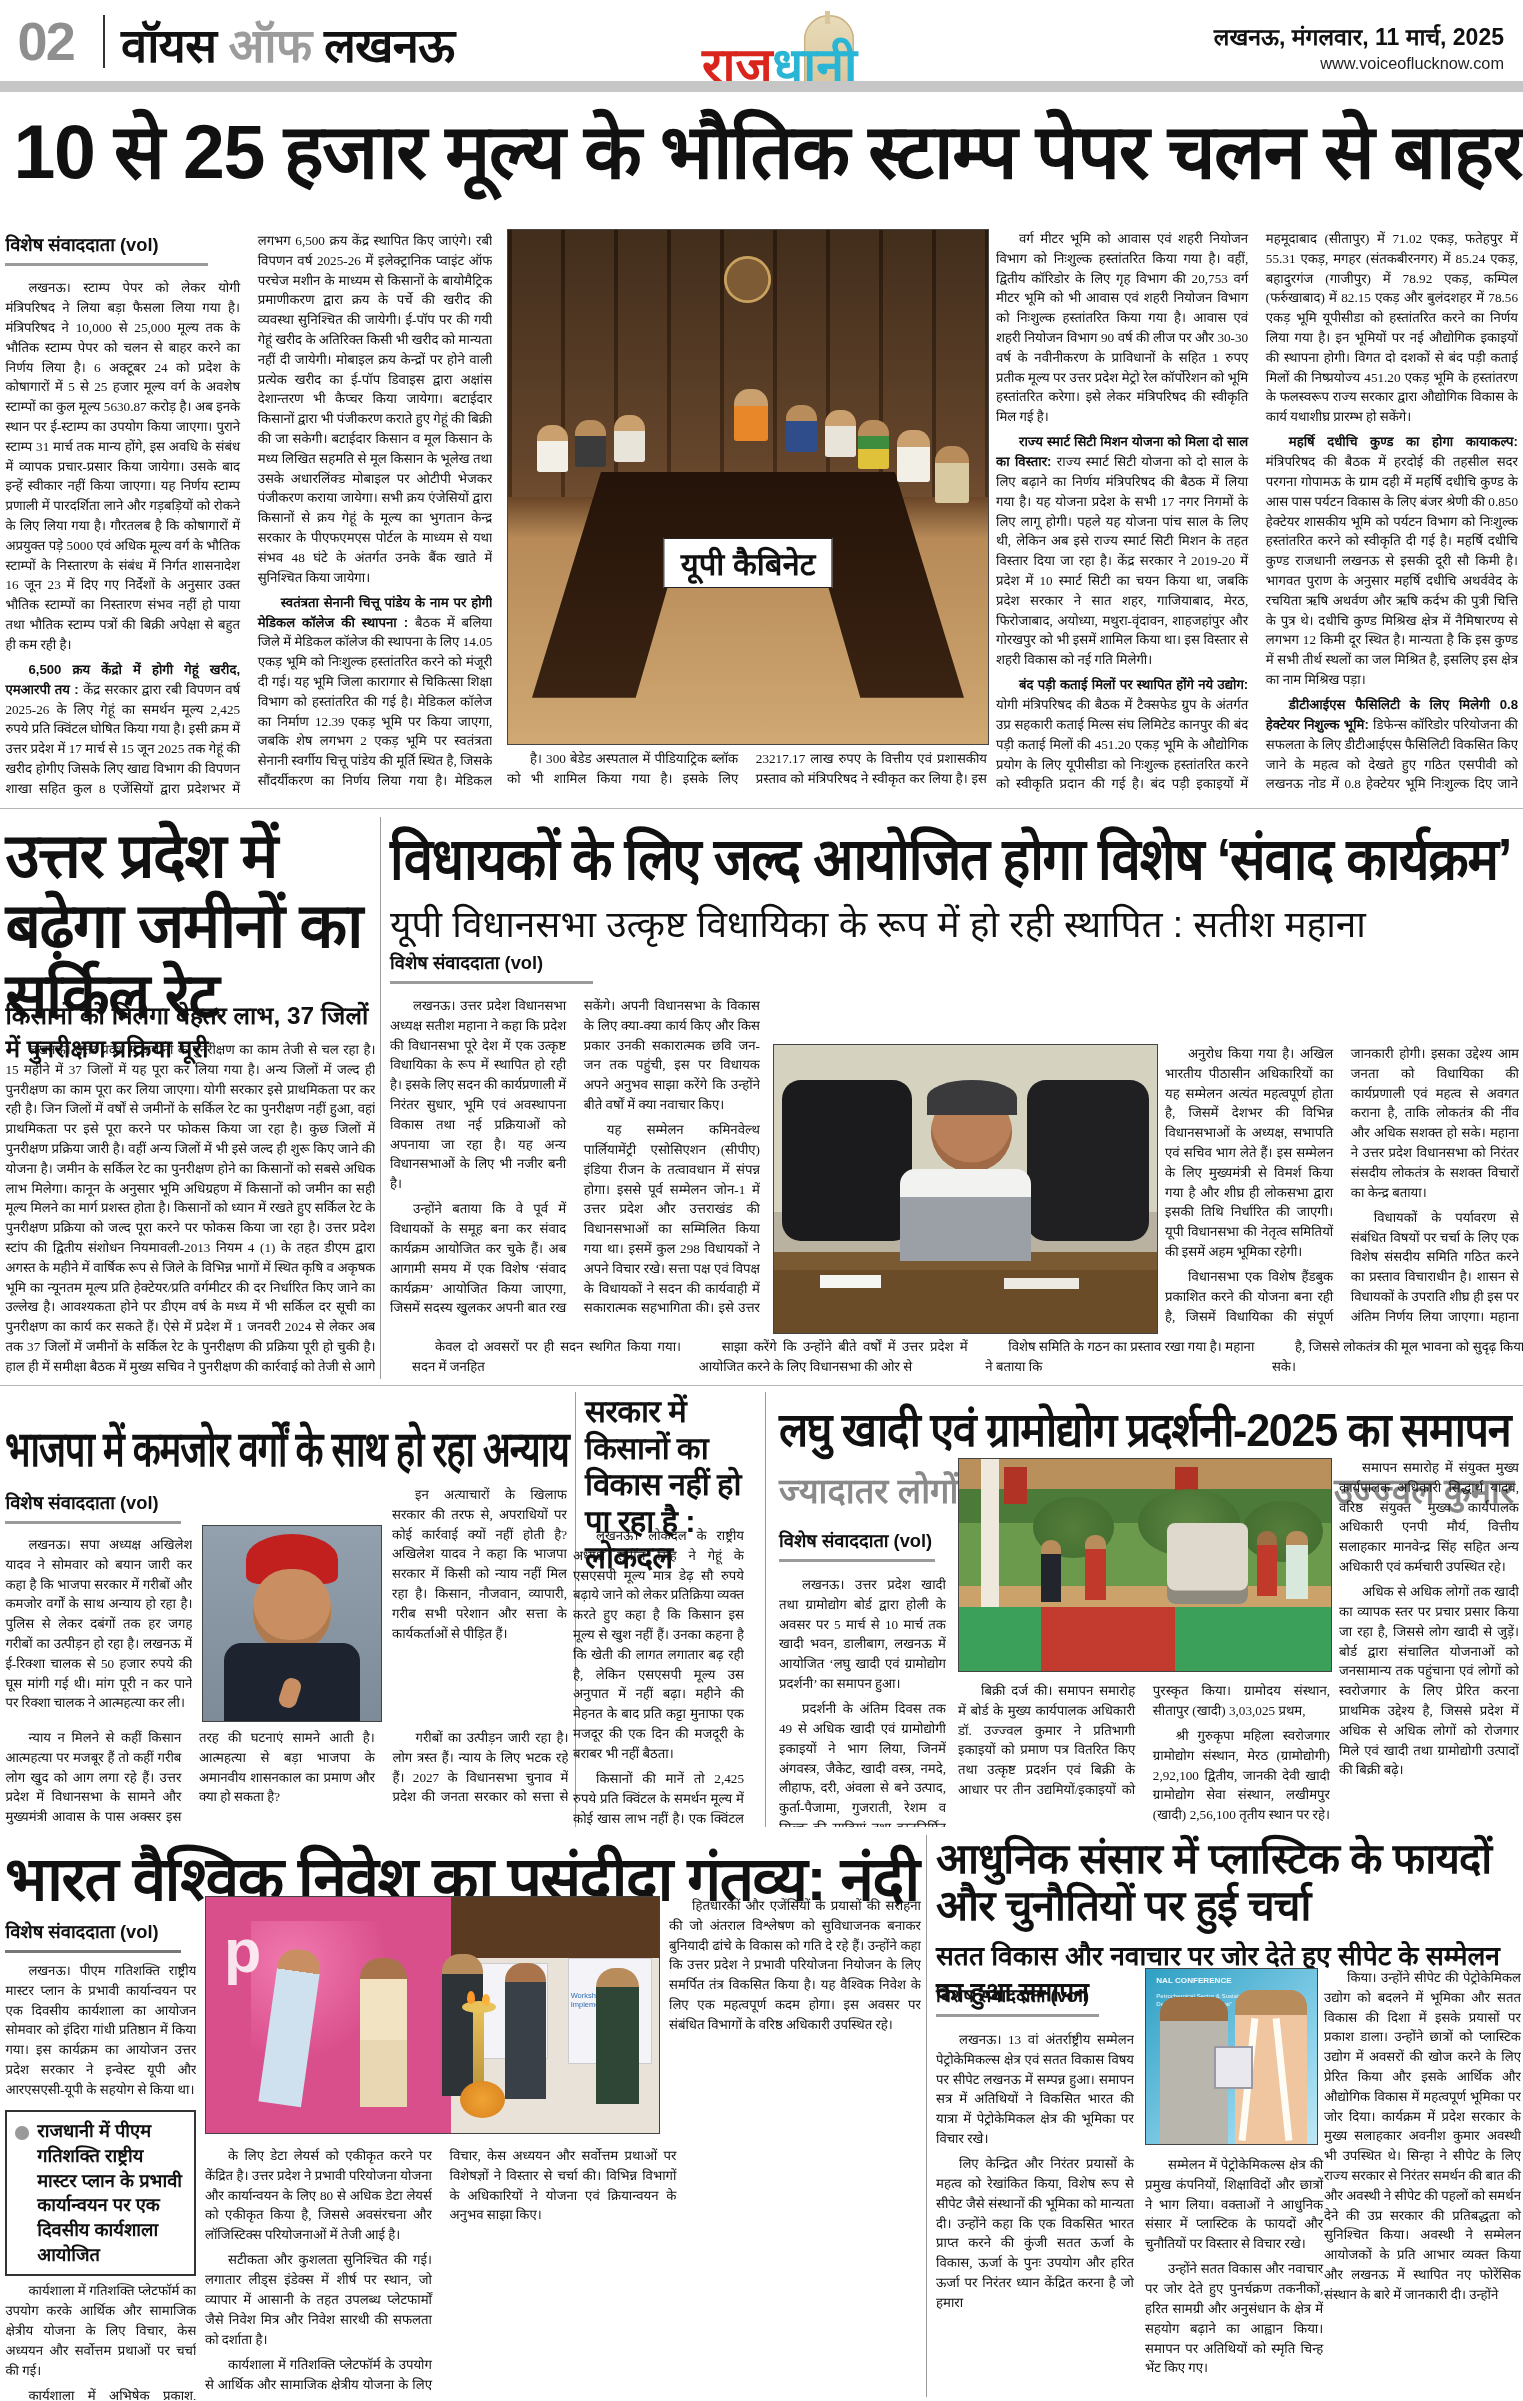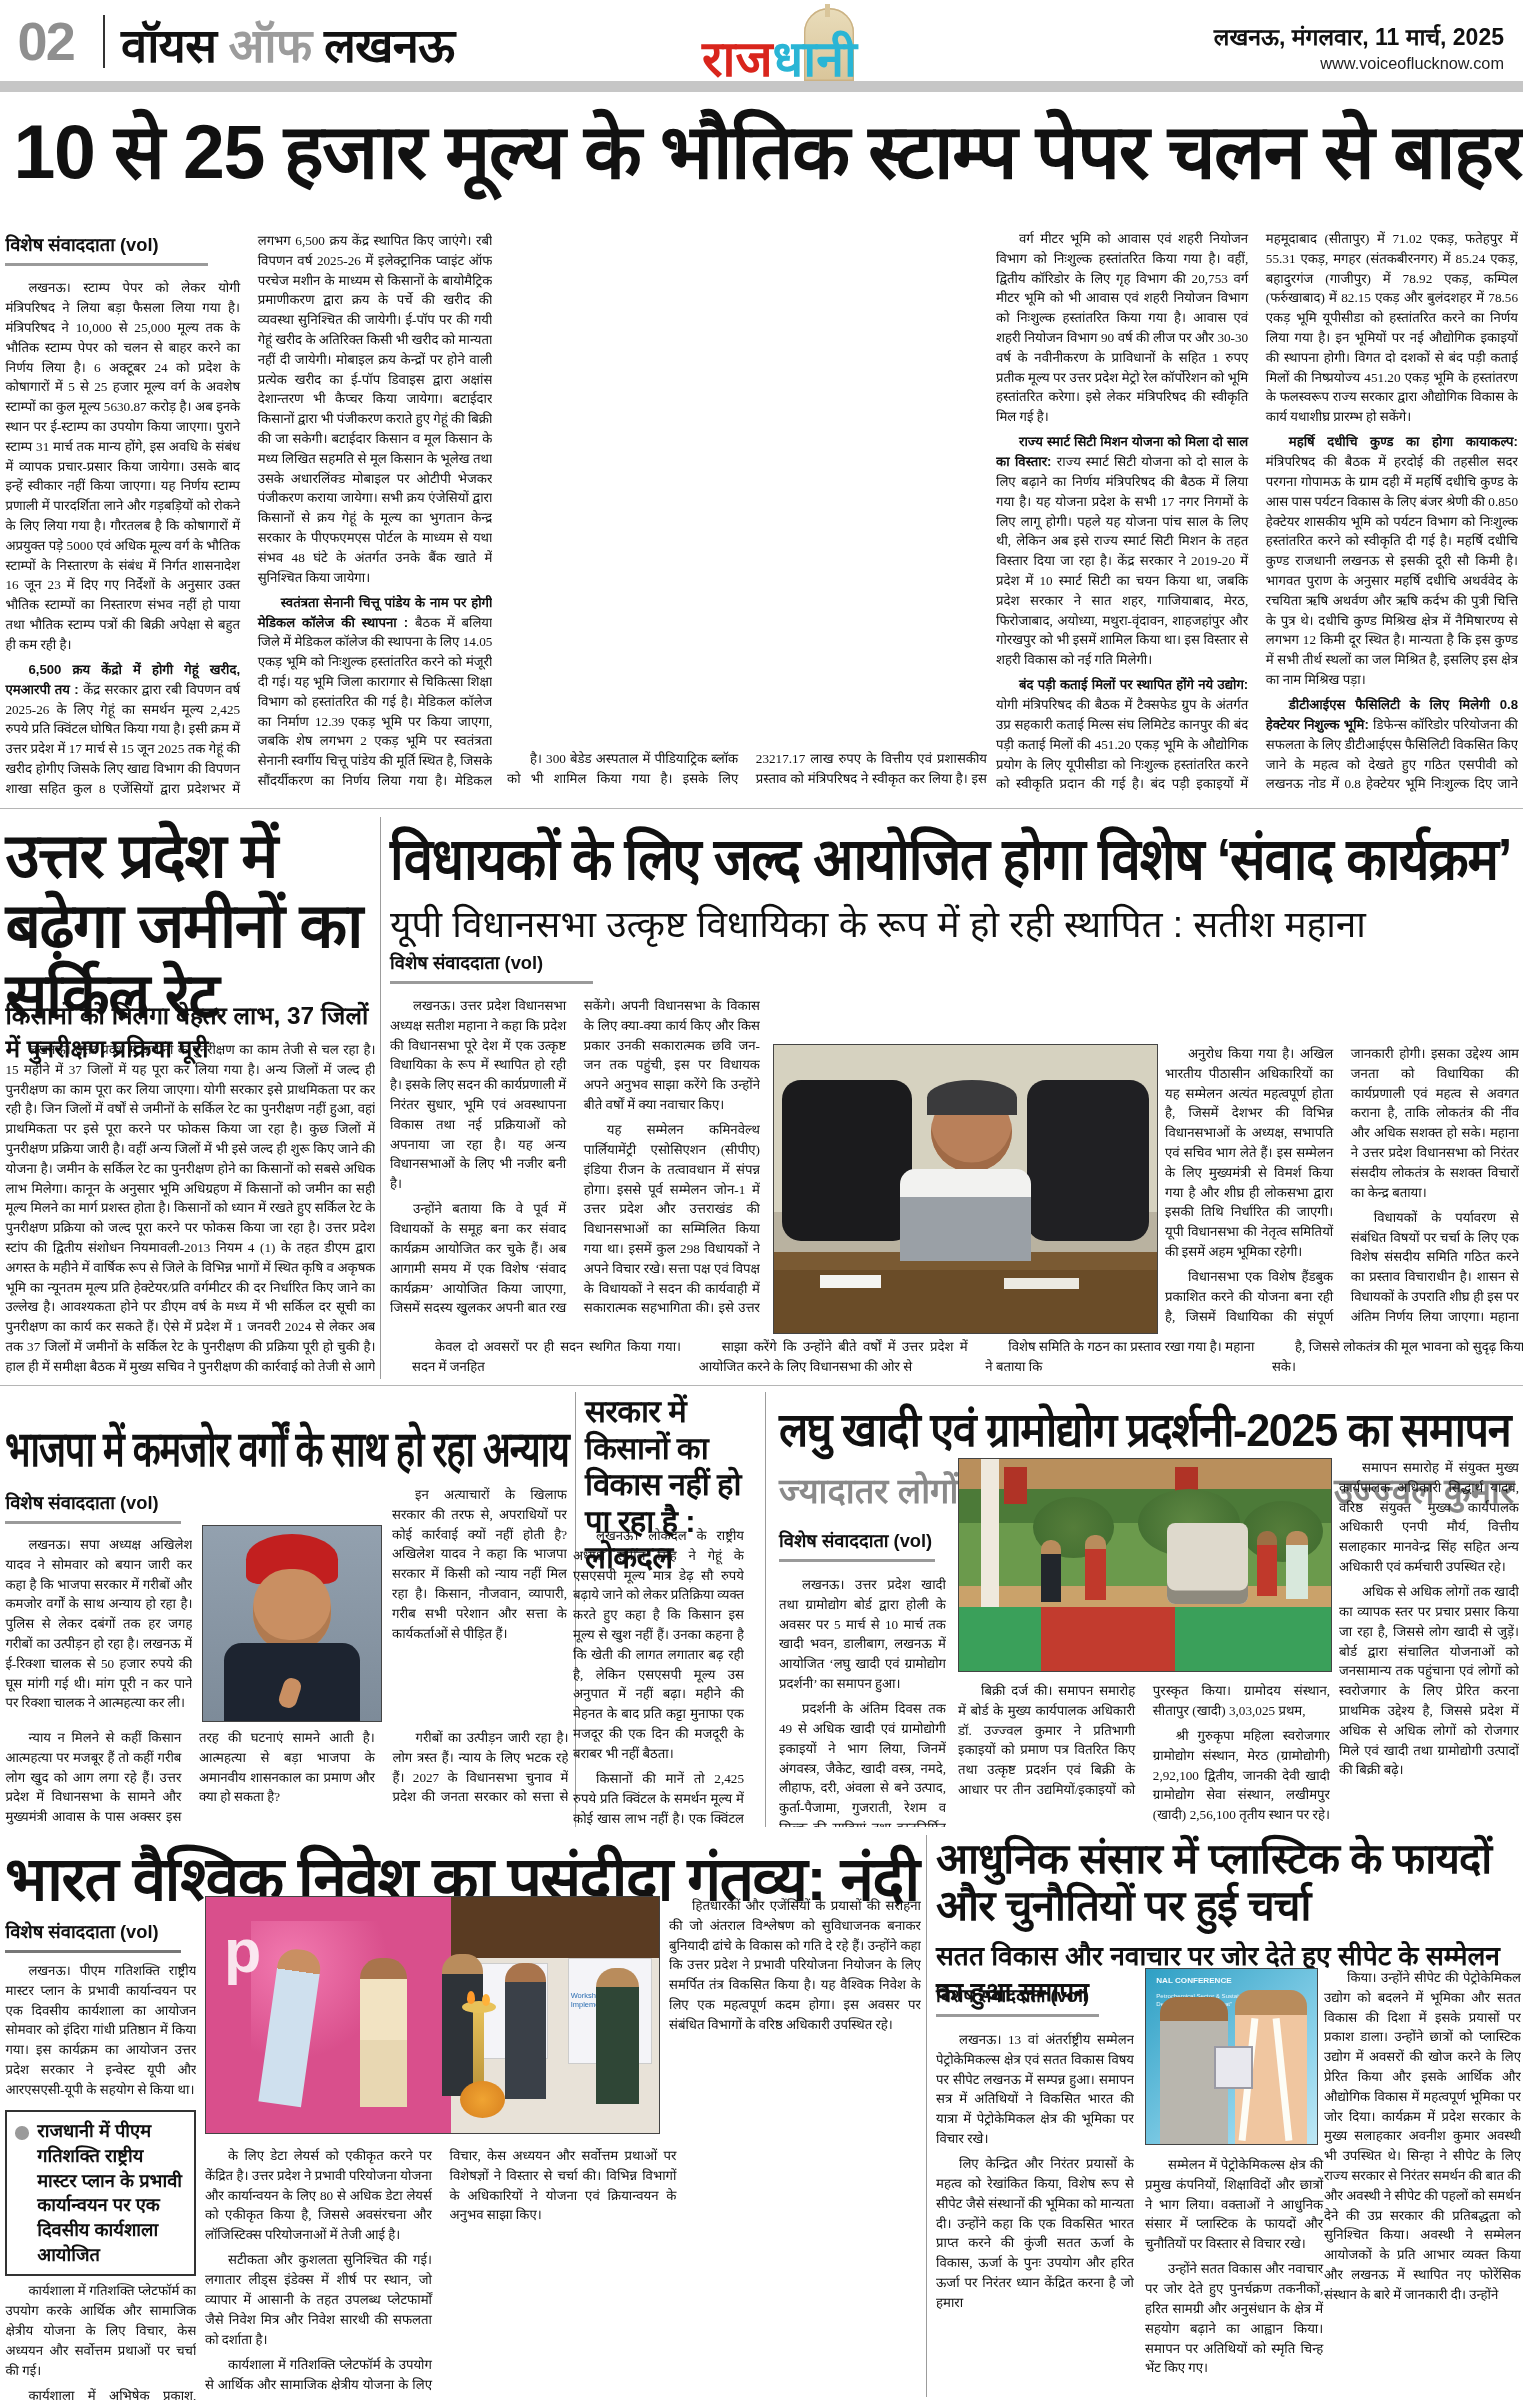--- a/index.html
+++ b/index.html
@@ -32,21 +32,21 @@
 <div id="page">
 
   <div class="s" style="left:0;top:0;width:1523px;height:80px;">
     <div class="s hl" style="left:17.6px;top:9.5px;font-size:54px;color:#8f8f8f;letter-spacing:-2px;">02</div>
     <div class="s" style="left:103px;top:15px;width:2px;height:53px;background:#333;"></div>
     <div class="s hl" style="left:121px;top:12.2px;font-size:47px;letter-spacing:-0.7px;">
       <span>वॉयस</span>
       <span style="color:#9c9c9c;">ऑफ</span>
       <span>लखनऊ</span>
     </div>
-    <div class="s" style="left:702px;top:5px;width:231px;height:79px;">
+    <div class="s" style="left:702px;top:12px;width:231px;height:79px;">
       <div class="s" style="left:102px;top:2.7px;width:50px;height:73px;background:linear-gradient(180deg,#e9dcba,#d9c59a);border-radius:24.4px 24.4px 0 0;box-shadow:inset 0 0 0 1.4px #cbb284;"></div>
       <div class="s" style="left:123px;top:-1.4px;width:5.4px;height:13.6px;background:#d9c59a;"></div>
       <div class="s hl" style="left:0;top:17.6px;font-size:50px;">
         <span style="color:#d9251c;">राज</span><span style="color:#2ab5d5;">धानी</span>
       </div>
     </div>
     <div class="s hl" style="right:19px;top:20.3px;font-size:23px;text-align:right;">लखनऊ, मंगलवार, 11 मार्च, 2025</div>
     <div class="s" style="right:19px;top:54px;font-size:16.3px;font-family:'Liberation Sans',sans-serif;color:#222;text-align:right;">www.voiceoflucknow.com</div>
   </div>
   <div class="s" style="left:0;top:81px;width:1523px;height:11px;background:#c6c6c6;"></div>
@@ -58,20 +58,35 @@
       <span>विशेष संवाददाता (vol)</span>
       <div class="rule"></div>
     </div>
     <div>
         <p>लखनऊ। स्टाम्प पेपर को लेकर योगी मंत्रिपरिषद ने लिया बड़ा फैसला लिया गया है। मंत्रिपरिषद ने 10,000 से 25,000 मूल्य तक के भौतिक स्टाम्प पेपर को चलन से बाहर करने का निर्णय लिया है। 6 अक्टूबर 24 को प्रदेश के कोषागारों में 5 से 25 हजार मूल्य वर्ग के अवशेष स्टाम्पों का कुल मूल्य 5630.87 करोड़ है। अब इनके स्थान पर ई-स्टाम्प का उपयोग किया जाएगा। पुराने स्टाम्प 31 मार्च तक मान्य होंगे, इस अवधि के संबंध में व्यापक प्रचार-प्रसार किया जायेगा। उसके बाद इन्हें स्वीकार नहीं किया जाएगा। यह निर्णय स्टाम्प प्रणाली में पारदर्शिता लाने और गड़बड़ियों को रोकने के लिए लिया गया है। गौरतलब है कि कोषागारों में अप्रयुक्त पड़े 5000 एवं अधिक मूल्य वर्ग के भौतिक स्टाम्पों के निस्तारण के संबंध में निर्गत शासनादेश 16 जून 23 में दिए गए निर्देशों के अनुसार उक्त भौतिक स्टाम्पों का निस्तारण संभव नहीं हो पाया तथा भौतिक स्टाम्प पत्रों की बिक्री अपेक्षा से बहुत ही कम रही है।</p>
         <p><b>6,500 क्रय केंद्रो में होगी गेहूं खरीद, एमआरपी तय : </b>केंद्र सरकार द्वारा रबी विपणन वर्ष 2025-26 के लिए गेहूं का समर्थन मूल्य 2,425 रुपये प्रति क्विंटल घोषित किया गया है। इसी क्रम में उत्तर प्रदेश में 17 मार्च से 15 जून 2025 तक गेहूं की खरीद होगीए जिसके लिए खाद्य विभाग की विपणन शाखा सहित कुल 8 एजेंसियों द्वारा प्रदेशभर में लगभग 6,500 क्रय केंद्र स्थापित किए जाएंगे। रबी विपणन वर्ष 2025-26 में इलेक्ट्रानिक प्वाइंट ऑफ परचेज मशीन के माध्यम से किसानों के बायोमैट्रिक प्रमाणीकरण द्वारा क्रय के पर्चे की खरीद की व्यवस्था सुनिश्चित की जायेगी। ई-पॉप पर की गयी गेहूं खरीद के अतिरिक्त किसी भी खरीद को मान्यता नहीं दी जायेगी। मोबाइल क्रय केन्द्रों पर होने वाली प्रत्येक खरीद का ई-पॉप डिवाइस द्वारा अक्षांस देशान्तरण भी कैप्चर किया जायेगा। बटाईदार किसानों द्वारा भी पंजीकरण कराते हुए गेहूं की बिक्री की जा सकेगी। बटाईदार किसान व मूल किसान के मध्य लिखित सहमति से मूल किसान के भूलेख तथा उसके अधारलिंक्ड मोबाइल पर ओटीपी भेजकर पंजीकरण कराया जायेगा। सभी क्रय एंजेसियों द्वारा किसानों से क्रय गेहूं के मूल्य का भुगतान केन्द्र सरकार के पीएफएमएस पोर्टल के माध्यम से यथा संभव 48 घंटे के अंतर्गत उनके बैंक खाते में सुनिश्चित किया जायेगा।</p>
         <p><b>स्वतंत्रता सेनानी चित्तू पांडेय के नाम पर होगी मेडिकल कॉलेज की स्थापना : </b>बैठक में बलिया जिले में मेडिकल कॉलेज की स्थापना के लिए 14.05 एकड़ भूमि को निःशुल्क हस्तांतरित करने को मंजूरी दी गई। यह भूमि जिला कारागार से चिकित्सा शिक्षा विभाग को हस्तांतरित की गई है। मेडिकल कॉलेज का निर्माण 12.39 एकड़ भूमि पर किया जाएगा, जबकि शेष लगभग 2 एकड़ भूमि पर स्वतंत्रता सेनानी स्वर्गीय चित्तू पांडेय की मूर्ति स्थित है, जिसके सौंदर्यीकरण का निर्णय लिया गया है। मेडिकल कॉलेज का नामकरण भी चित्तू पांडेय के नाम पर किया जाएगा।</p>
       </div>
   </div>
 
+  <div class="photo" style="left:507px;top:229px;width:480px;height:514px;background:linear-gradient(180deg,#3a2513 0%,#5d3d22 44%,#6a4628 52%,#b78a58 60%,#cfa873 100%);">
+    <div class="s" style="left:0;top:0;width:100%;height:52%;background:repeating-linear-gradient(90deg,rgba(0,0,0,.28) 0 4.1px,rgba(255,255,255,.04) 4.1px 53px);"></div>
+    <div class="s" style="left:45%;top:5%;width:47px;height:47px;border-radius:50%;background:#7d5c35;box-shadow:inset 0 0 0 2.7px #caa25f;"></div>
+    <div class="s" style="left:5%;top:47%;width:90%;height:44%;background:linear-gradient(180deg,#241309,#3a2312);clip-path:polygon(0 100%,16% 0,84% 0,100% 100%,76% 100%,66% 34%,34% 34%,24% 100%);"></div>
+    <div class="s" style="left:6%;top:38%;width:31px;height:47px;border-radius:13.6px 13.6px 2.7px 2.7px;background:linear-gradient(180deg,#caa06e 0 34%,#f2efe6 34%);"></div>
+    <div class="s" style="left:14%;top:37%;width:31px;height:47px;border-radius:13.6px 13.6px 2.7px 2.7px;background:linear-gradient(180deg,#b98c5c 0 34%,#3b3b3b 34%);"></div>
+    <div class="s" style="left:22%;top:36%;width:31px;height:47px;border-radius:13.6px 13.6px 2.7px 2.7px;background:linear-gradient(180deg,#caa06e 0 34%,#e8e4da 34%);"></div>
+    <div class="s" style="left:47%;top:31%;width:34px;height:52px;border-radius:15px 15px 2.7px 2.7px;background:linear-gradient(180deg,#caa06e 0 32%,#e8862a 32%);"></div>
+    <div class="s" style="left:58%;top:34%;width:31px;height:47px;border-radius:13.6px 13.6px 2.7px 2.7px;background:linear-gradient(180deg,#b98c5c 0 34%,#2e4d8a 34%);"></div>
+    <div class="s" style="left:66%;top:35%;width:31px;height:47px;border-radius:13.6px 13.6px 2.7px 2.7px;background:linear-gradient(180deg,#caa06e 0 34%,#e8e4da 34%);"></div>
+    <div class="s" style="left:73%;top:37%;width:31px;height:49px;border-radius:13.6px 13.6px 2.7px 2.7px;background:linear-gradient(180deg,#b98c5c 0 32%,#3e8c3e 32%,#3e8c3e 60%,#e0c23a 60%);"></div>
+    <div class="s" style="left:81%;top:39%;width:33px;height:52px;border-radius:13.6px 13.6px 2.7px 2.7px;background:linear-gradient(180deg,#caa06e 0 32%,#f2efe6 32%);"></div>
+    <div class="s" style="left:89%;top:42%;width:34px;height:57px;border-radius:15px 15px 2.7px 2.7px;background:linear-gradient(180deg,#b98c5c 0 30%,#d9c9a0 30%);"></div>
+    <div class="caption-box" style="left:50%;top:60%;transform:translateX(-50%);font-size:31px;">यूपी कैबिनेट</div>
+  </div>
 
   <div class="s flow cols2" style="left:996px;top:229px;width:522px;height:573px;">
       <p>वर्ग मीटर भूमि को आवास एवं शहरी नियोजन विभाग को निःशुल्क हस्तांतरित किया गया है। वहीं, द्वितीय कॉरिडोर के लिए गृह विभाग की 20,753 वर्ग मीटर भूमि को भी आवास एवं शहरी नियोजन विभाग को निःशुल्क हस्तांतरित किया गया है। आवास एवं शहरी नियोजन विभाग 90 वर्ष की लीज पर और 30-30 वर्ष के नवीनीकरण के प्राविधानों के सहित 1 रुपए प्रतीक मूल्य पर उत्तर प्रदेश मेट्रो रेल कॉर्पोरेशन को भूमि हस्तांतरित करेगा। इसे लेकर मंत्रिपरिषद की स्वीकृति मिल गई है।</p>
       <p><b>राज्य स्मार्ट सिटी मिशन योजना को मिला दो साल का विस्तार: </b>राज्य स्मार्ट सिटी योजना को दो साल के लिए बढ़ाने का निर्णय मंत्रिपरिषद की बैठक में लिया गया है। यह योजना प्रदेश के सभी 17 नगर निगमों के लिए लागू होगी। पहले यह योजना पांच साल के लिए थी, लेकिन अब इसे राज्य स्मार्ट सिटी मिशन के तहत विस्तार दिया जा रहा है। केंद्र सरकार ने 2019-20 में प्रदेश में 10 स्मार्ट सिटी का चयन किया था, जबकि प्रदेश सरकार ने सात शहर, गाजियाबाद, मेरठ, फिरोजाबाद, अयोध्या, मथुरा-वृंदावन, शाहजहांपुर और गोरखपुर को भी इसमें शामिल किया था। इस विस्तार से शहरी विकास को नई गति मिलेगी।</p>
       <p><b>बंद पड़ी कताई मिलों पर स्थापित होंगे नये उद्योग: </b>योगी मंत्रिपरिषद की बैठक में टैक्सफेड ग्रुप के अंतर्गत उप्र सहकारी कताई मिल्स संघ लिमिटेड कानपुर की बंद पड़ी कताई मिलों की 451.20 एकड़ भूमि के औद्योगिक प्रयोग के लिए यूपीसीडा को निःशुल्क हस्तांतरित करने को स्वीकृति प्रदान की गई है। बंद पड़ी इकाइयों में महमूदाबाद (सीतापुर) में 71.02 एकड़, फतेहपुर में 55.31 एकड़, मगहर (संतकबीरनगर) में 85.24 एकड़, बहादुरगंज (गाजीपुर) में 78.92 एकड़, कम्पिल (फर्रुखाबाद) में 82.15 एकड़ और बुलंदशहर में 78.56 एकड़ भूमि यूपीसीडा को हस्तांतरित करने का निर्णय लिया गया है। इन भूमियों पर नई औद्योगिक इकाइयों की स्थापना होगी। विगत दो दशकों से बंद पड़ी कताई मिलों की निष्प्रयोज्य 451.20 एकड़ भूमि के हस्तांतरण के फलस्वरूप राज्य सरकार द्वारा औद्योगिक विकास के कार्य यथाशीघ्र प्रारम्भ हो सकेंगे।</p>
       <p><b>महर्षि दधीचि कुण्ड का होगा कायाकल्प: </b>मंत्रिपरिषद की बैठक में हरदोई की तहसील सदर परगना गोपामऊ के ग्राम दही में महर्षि दधीचि कुण्ड के आस पास पर्यटन विकास के लिए बंजर श्रेणी की 0.850 हेक्टेयर शासकीय भूमि को पर्यटन विभाग को निःशुल्क हस्तांतरित करने को स्वीकृति दी गई है। महर्षि दधीचि कुण्ड राजधानी लखनऊ से इसकी दूरी सौ किमी है। भागवत पुराण के अनुसार महर्षि दधीचि अथर्ववेद के रचयिता ऋषि अथर्वण और ऋषि कर्दभ की पुत्री चित्ति के पुत्र थे। दधीचि कुण्ड मिश्रिख क्षेत्र में नैमिषारण्य से लगभग 12 किमी दूर स्थित है। मान्यता है कि इस कुण्ड में सभी तीर्थ स्थलों का जल मिश्रित है, इसलिए इस क्षेत्र का नाम मिश्रिख पड़ा।</p>
       <p><b>डीटीआईएस फैसिलिटी के लिए मिलेगी 0.8 हेक्टेयर निशुल्क भूमि: </b>डिफेन्स कॉरिडोर परियोजना की सफलता के लिए डीटीआईएस फैसिलिटी विकसित किए जाने के महत्व को देखते हुए गठित एसपीवी को लखनऊ नोड में 0.8 हेक्टेयर भूमि निःशुल्क दिए जाने का निर्णय मंत्रिपरिषद ने लिया है। इससे डिफेन्स टेस्टिंग फैसिलिटी की स्थापना हो सकेगी, जिसका उपयोग एयरोस्पेस एवं डिफेन्स इकाइयों द्वारा अपने उत्पादों के परीक्षण एवं सर्टिफिकेशन के लिए किया जायेगा।</p>
     </div>
 
   <div class="s flow cols2" style="left:507px;top:749px;width:480px;height:56px;">

